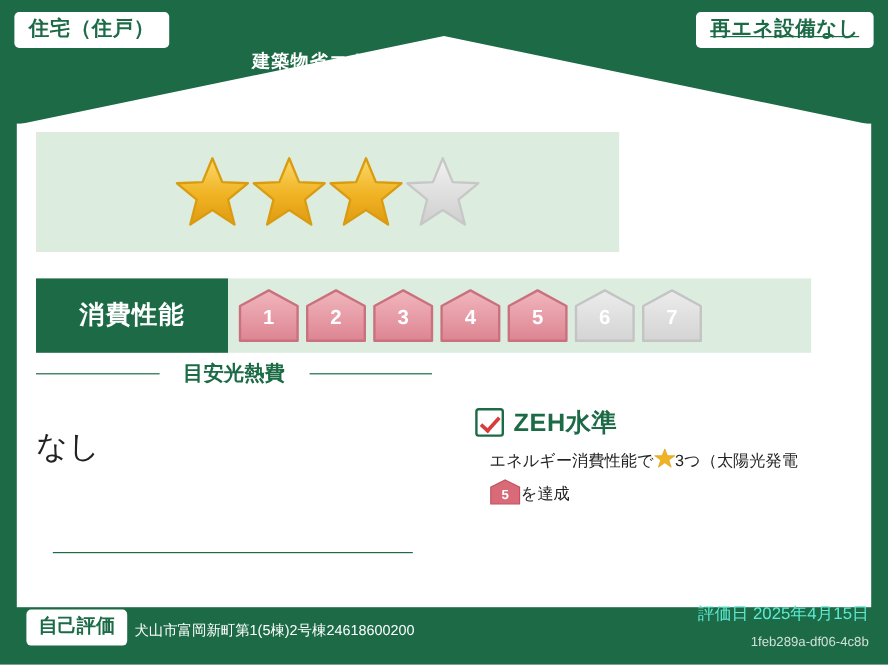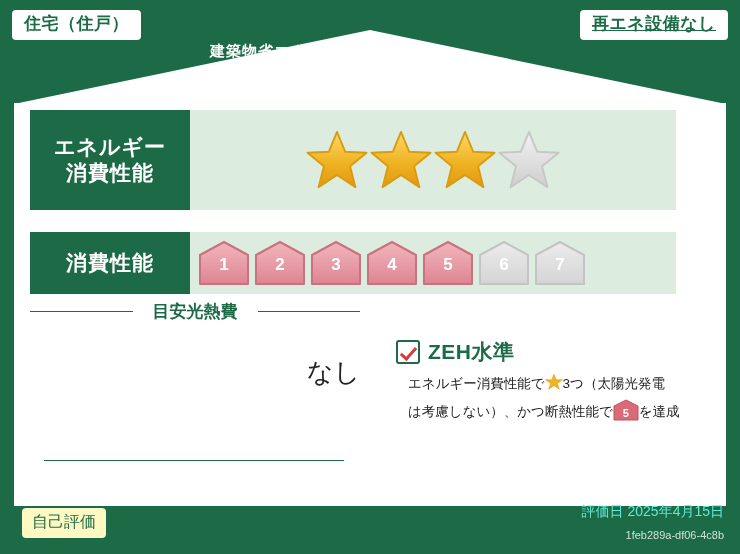--- a/index.html
+++ b/index.html
@@ -201,21 +201,21 @@
     color: #1c6b46;
     font-weight: bold;
     font-size: 17px;
     white-space: nowrap;
   }
   .cost-value {
     position: absolute;
     left: 30px;
     top: 355px;
     width: 330px;
-    text-align: right;
+    text-align: left;
     font-size: 26px;
     color: #222222;
     font-weight: normal;
   }
   .cost-underline {
     position: absolute;
     left: 44px;
     top: 460px;
     width: 300px;
     height: 1px;
@@ -287,24 +287,24 @@
     font-size: 11px;
     font-weight: bold;
     color: #ffffff;
   }
 
   
   .footer-eval {
     position: absolute;
     left: 22px;
     bottom: 16px;
-    background: #fef9c3;
+    background: #ffffff;
     color: #1c6b46;
     border-radius: 4px;
-    font-weight: normal;
+    font-weight: bold;
     font-size: 16px;
     padding: 4px 10px 5px 10px;
   }
   .footer-addr {
     position: absolute;
     left: 112px;
     bottom: 20px;
     color: #ffffff;
     font-size: 12px;
     letter-spacing: 0;
@@ -334,24 +334,20 @@
 
   <div class="panel">
     <div class="panel-roof"></div>
     <div class="panel-body"></div>
   </div>
 
   <div class="header-sub">建築物省エネ法に基づく</div>
   <div class="header-title">省エネ性能ラベル</div>
 
   <div class="row row-energy">
-    <div class="row-label">
-      <span>エネルギー</span>
-      <span>消費性能</span>
-    </div>
     <div class="row-value">
       <div class="stars" id="stars-container">
           <span class="star">
             <svg class="star" viewBox="0 0 64 64">
               <defs>
                 <linearGradient id="g0" x1="0" y1="0" x2="0" y2="1">
                   <stop offset="0%" stop-color="#fbd96b"></stop>
                   <stop offset="55%" stop-color="#f0b323"></stop>
                   <stop offset="100%" stop-color="#e09a12"></stop>
                 </linearGradient>
@@ -530,22 +526,23 @@
   <div class="cost-underline"></div>
 
   <div class="zeh-head">
     <span class="zeh-check"></span>
     <span class="zeh-title">ZEH水準</span>
   </div>
   <div class="zeh-desc">
     <span>エネルギー消費性能で</span><span class="inline-star"><svg width="18" height="18" viewBox="0 0 64 64">
           <polygon points="32,4 40,24 62,24 44,37 51,58 32,45 13,58 20,37 2,24 24,24" fill="#f0b323" stroke="#d9a018" stroke-width="2"></polygon>
         </svg></span><span>3つ（太陽光発電</span><br>
-    <span>は考慮しない）、かつ断熱性能で</span><span class="inline-house"><svg width="26" height="22" viewBox="0 0 52 44">
+    <span class="inline-house"><svg width="26" height="22" viewBox="0 0 52 44">
           <path d="M26 2 L50 14 L50 42 L2 42 L2 14 Z" fill="#d96b78" stroke="#c2525f" stroke-width="2"></path>
         </svg><span class="n">5</span></span><span>を達成</span>
   </div>
 
   <div class="footer-eval">自己評価</div>
+  <div class="footer-addr">犬山市富岡新町第1(5棟)2号棟24618600200</div>
   <div class="footer-date">評価日 2025年4月15日</div>
   <div class="footer-id">1feb289a-df06-4c8b</div>
 
 </div>
 
 </body></html>

